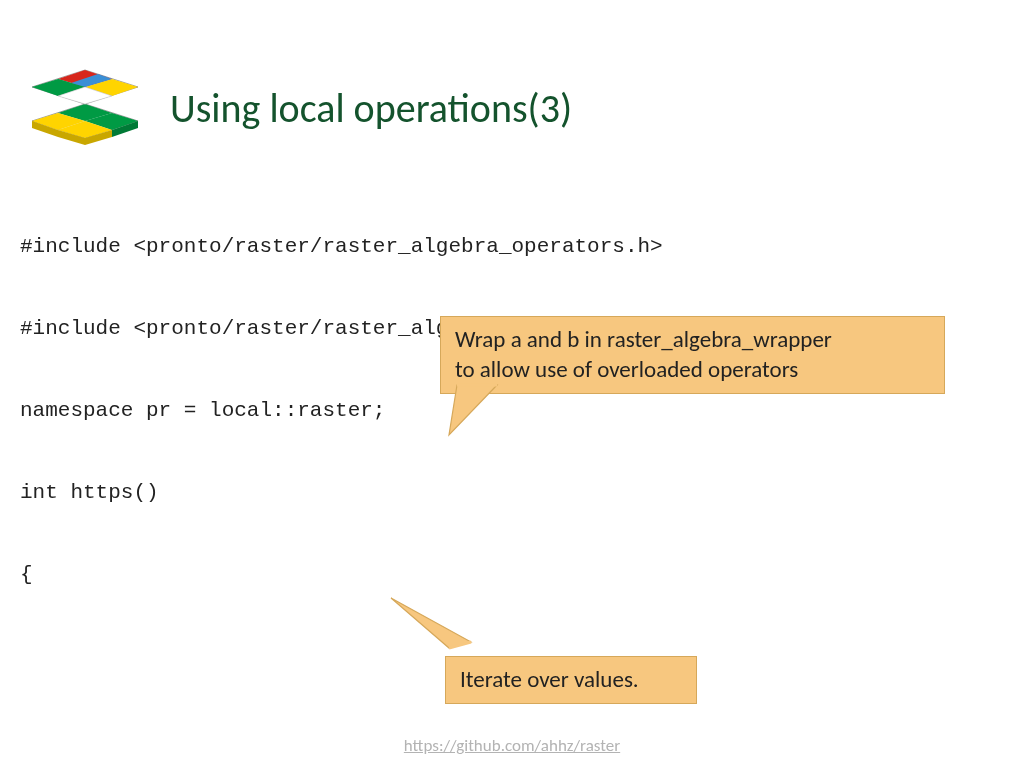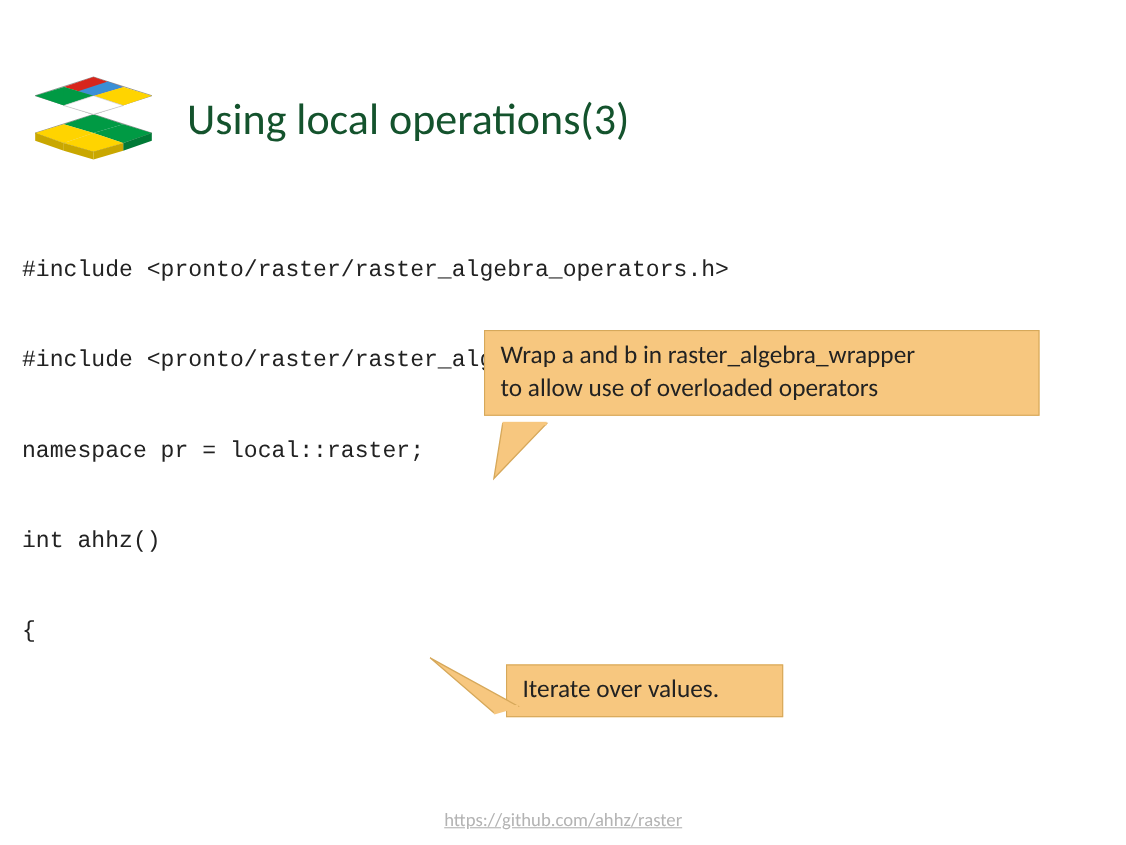--- a/index.html
+++ b/index.html
@@ -48,29 +48,28 @@
     position: absolute;
     background: #f7c77f;
     border: 1.5px solid #d6a85a;
     font-family: Calibri, "Segoe UI", sans-serif;
     font-size: 23px;
     color: #222;
     padding: 8px 14px;
     line-height: 1.3;
   }
   .callout.top {
-    top: 300px;
+    top: 316px;
     left: 440px;
     width: 505px;
   }
   .callout.bottom {
-    top: 604px;
+    top: 656px;
     left: 445px;
     width: 252px;
-    margin-left: 15px;
   }
   .tail {
     position: absolute;
     width: 0; height: 0;
   }
   
   .tail.top-tail {
     top: 383px;
     left: 447px;
   }
@@ -125,21 +124,21 @@
       </g>
     </svg>
   </div>
   <div class="title">Using local operations(3)</div>
 </div>
 
 <div class="code-block">
 <span class="code-line">#include &lt;pronto/raster/raster_algebra_operators.h&gt;</span>
 <span class="code-line">#include &lt;pronto/raster/raster_algebra_wrapper.h&gt;</span>
 <span class="code-line">namespace pr = local::raster;</span>
-<span class="code-line">int ahhz()</span>
+<span class="code-line">int https()</span>
 <span class="code-line">{</span>
 
 
 
 
 
 
 
 </div>
 

